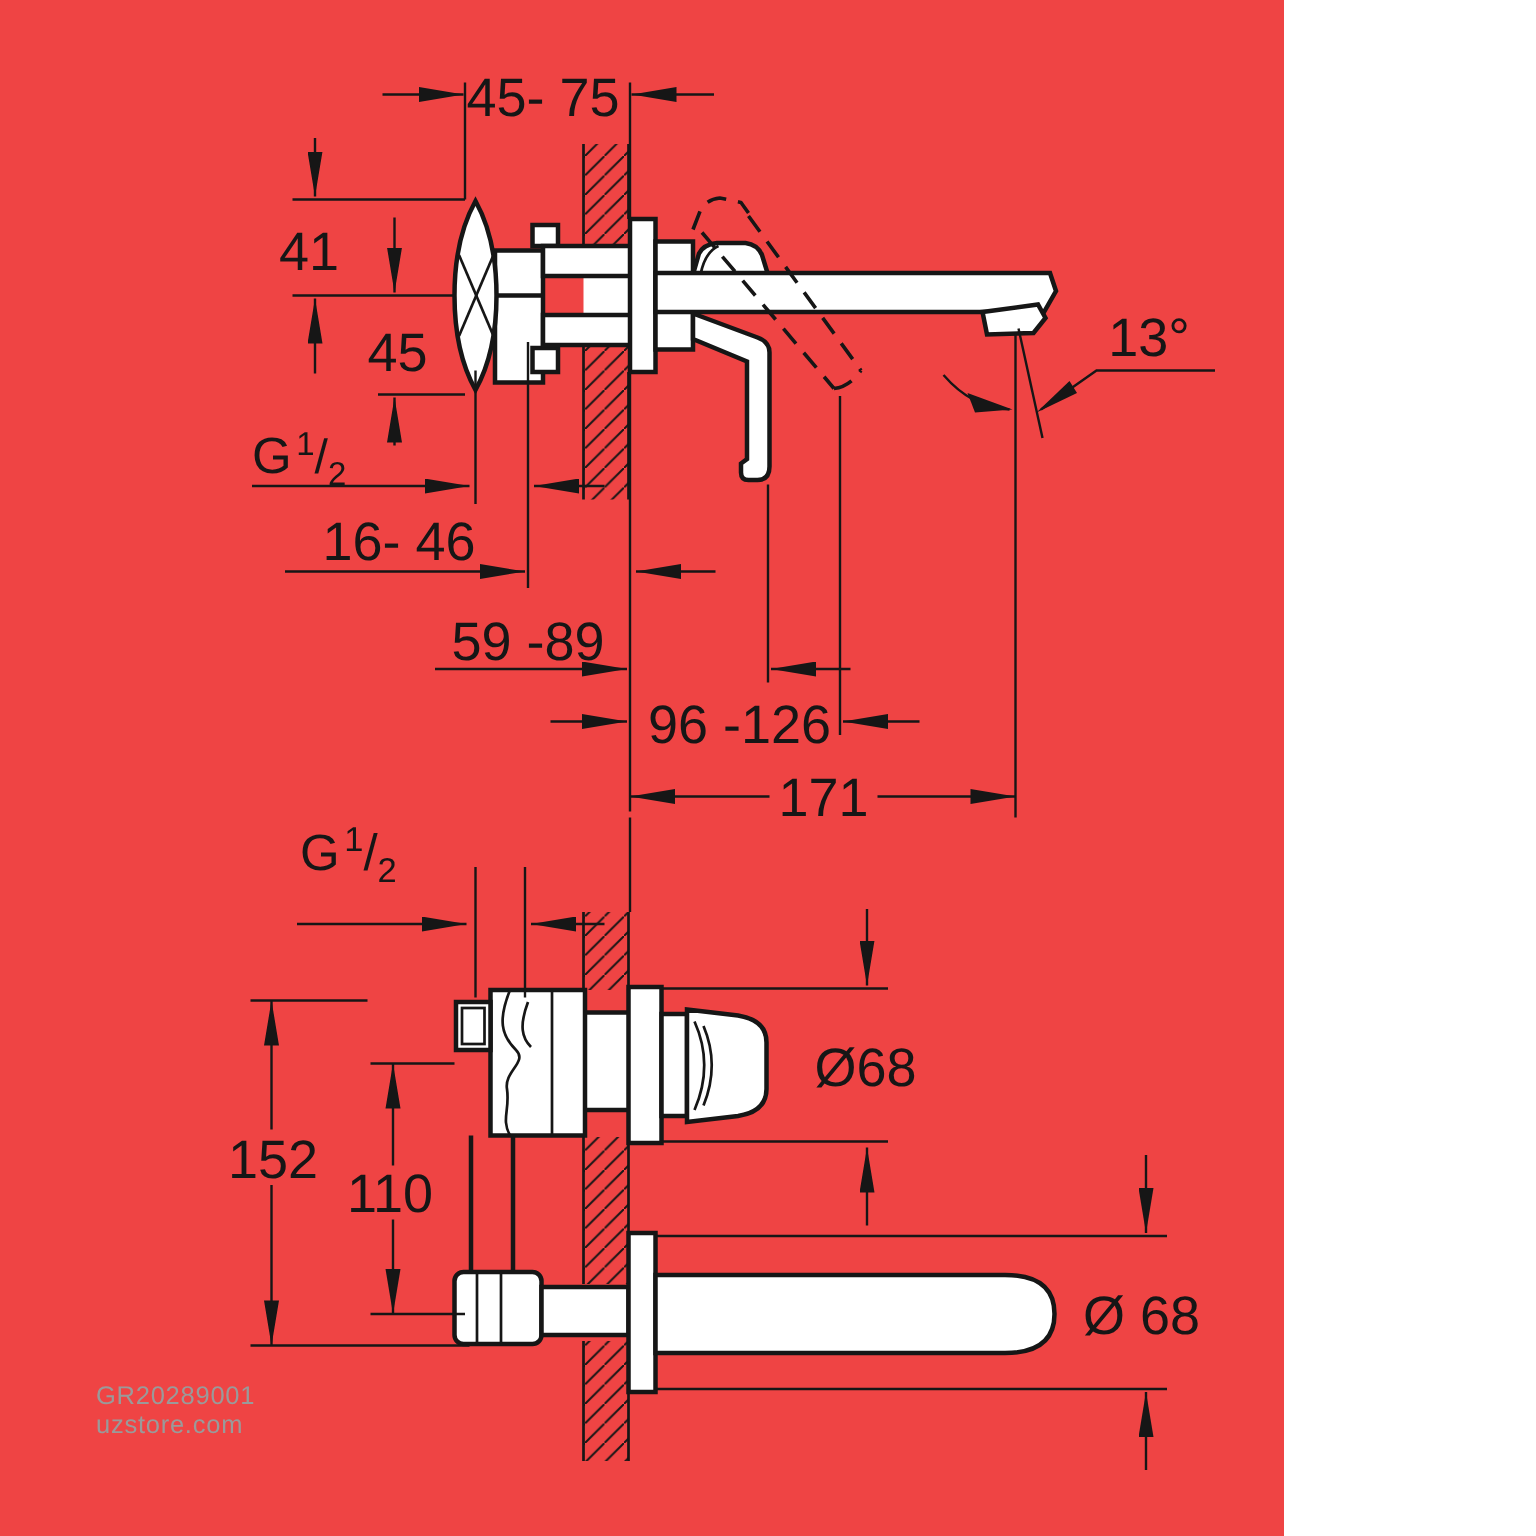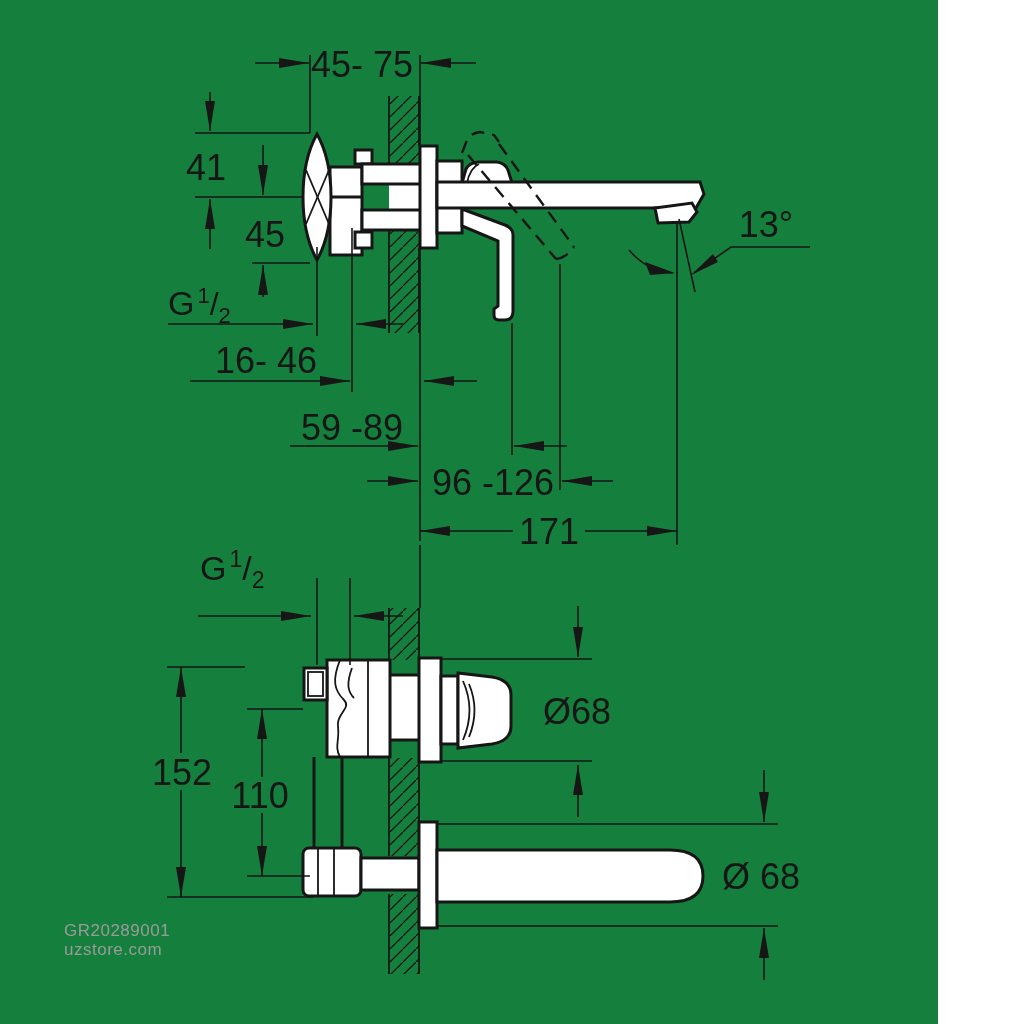--- a/index.html
+++ b/index.html
@@ -1,16 +1,16 @@
 <!DOCTYPE html>
 <html><head>
 <meta charset="utf-8">
 <style>
   html,body{margin:0;padding:0;background:#ffffff;}
-  .stage{position:relative;width:938px;height:1024px;background:#15803d;overflow:hidden;
+  .stage{position:relative;width:856px;height:1024px;background:#ef4444;overflow:hidden;
          font-family:"Liberation Sans", sans-serif;}
   svg{display:block}
   .dim{font-family:"Liberation Sans", sans-serif;font-size:36px;fill:#161616;text-anchor:middle;}
   .dimstart{font-family:"Liberation Sans", sans-serif;font-size:34px;fill:#161616;text-anchor:start;}
   .wm{font-family:"Liberation Sans", sans-serif;font-size:17px;fill:#9a9a9a;text-anchor:start;letter-spacing:.5px;}
   .thin{stroke:#161616;stroke-width:1.6;fill:none;}
   .obj{stroke:#161616;stroke-width:3;fill:#ffffff;}
   .objline{stroke:#161616;stroke-width:3;fill:none;}
   .det{stroke:#161616;stroke-width:1.8;fill:none;}
   .dash{stroke:#161616;stroke-width:2.4;fill:none;stroke-dasharray:13 8;}

